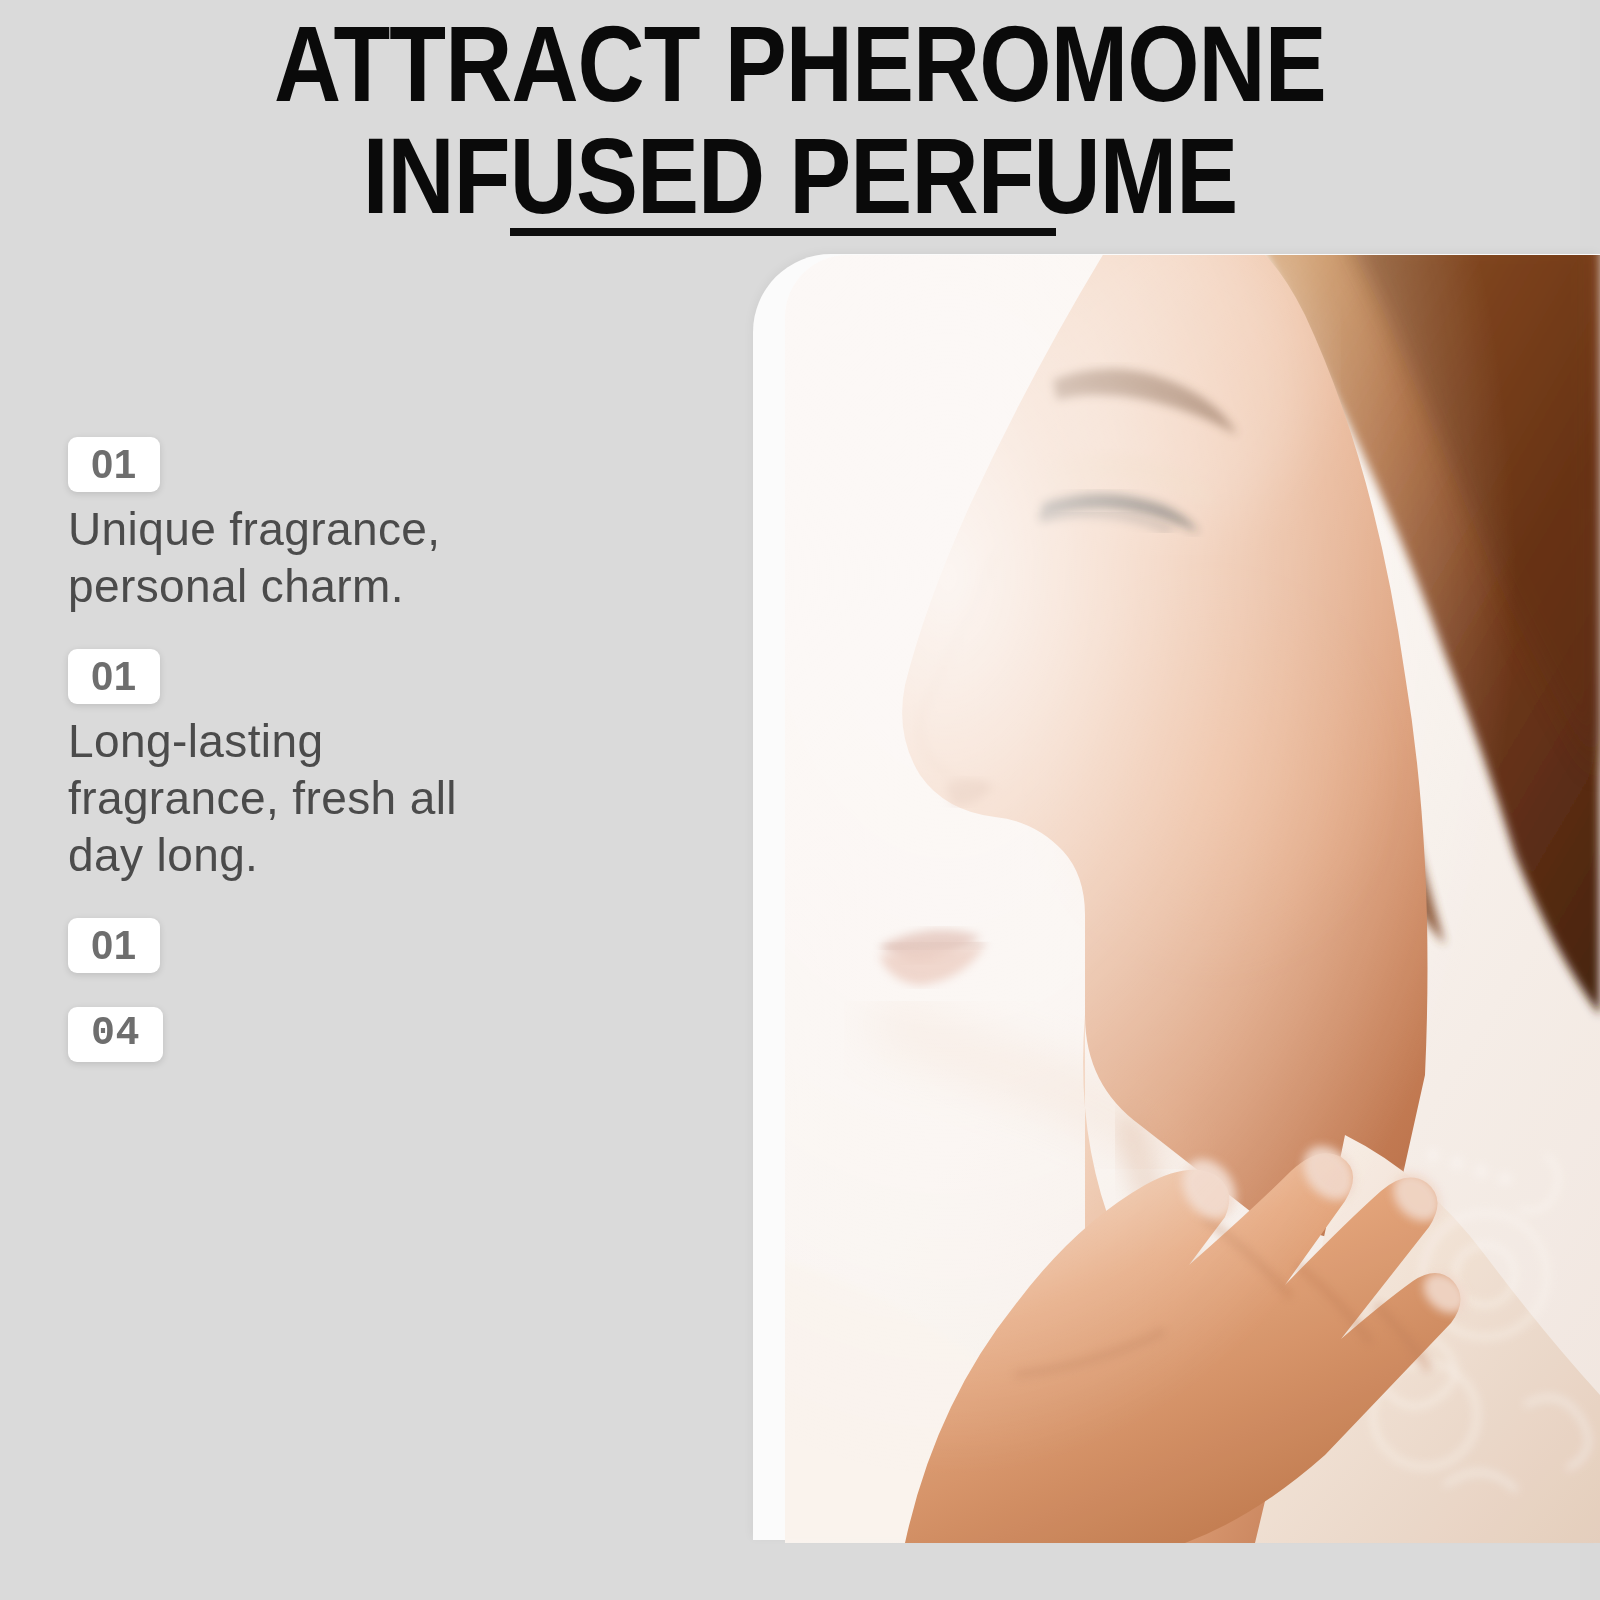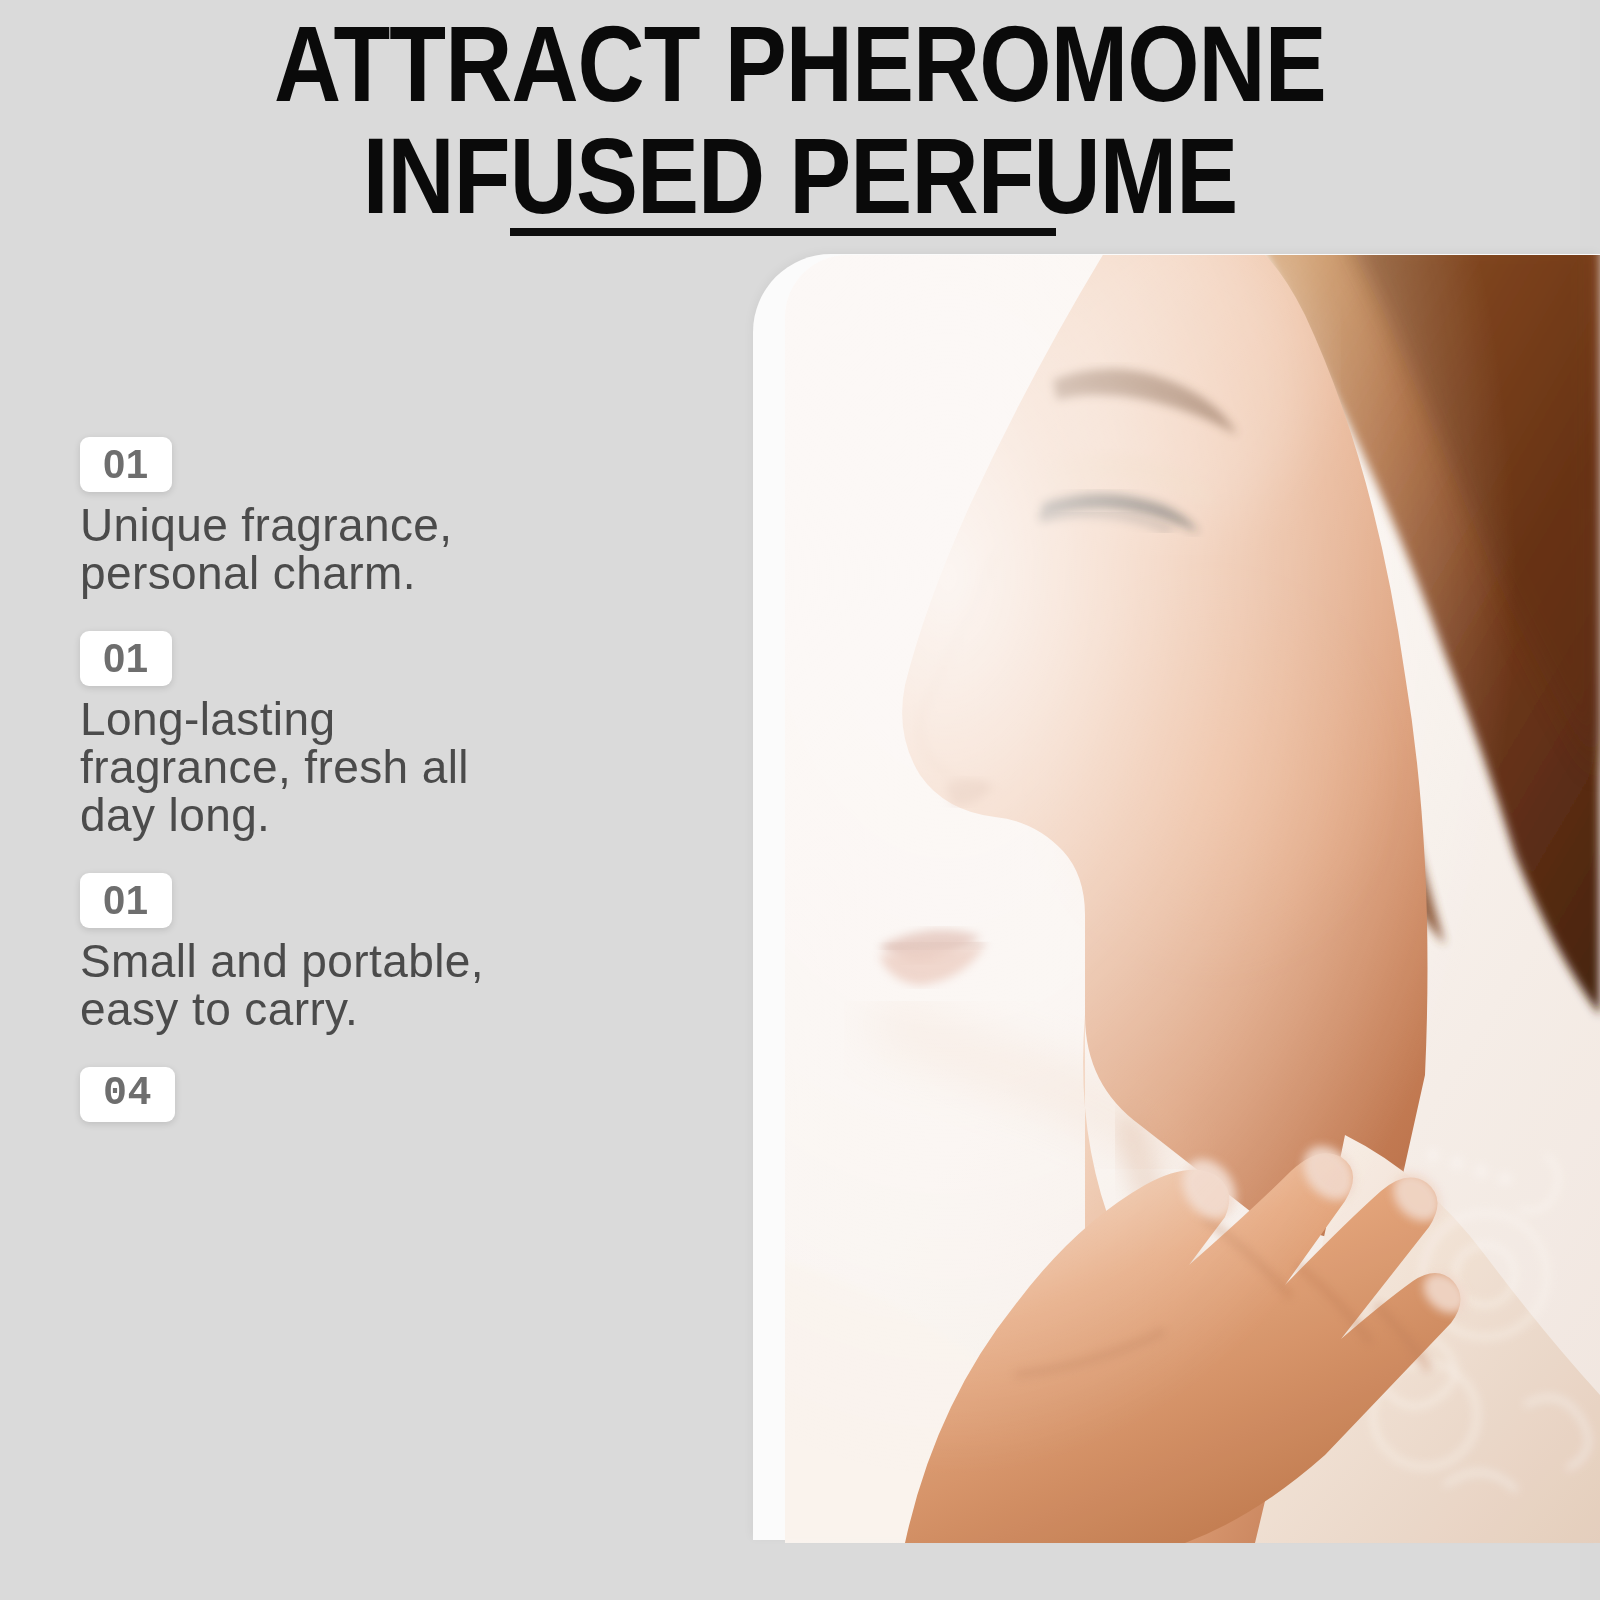--- a/index.html
+++ b/index.html
@@ -49,21 +49,21 @@
     left: 510px;
     top: 228px;
     width: 546px;
     height: 8px;
     background: #0d0d0d;
   }
 
   
   .features {
     position: absolute;
-    left: 80px;
+    left: 68px;
     top: 437px;
     width: 520px;
   }
   .feature {
     margin: 0 0 34px 0;
   }
   .feature:last-child { margin-bottom: 0; font-family: Liberation Mono, monospace; }
 
   .badge {
     display: inline-block;
@@ -75,21 +75,21 @@
     padding: 7px 23px 8px 23px;
     border-radius: 9px;
     box-shadow: 0 2px 7px rgba(0,0,0,0.13);
     letter-spacing: 0.5px;
   }
   .feature-text {
     display: block;
     margin-top: 9px;
     color: #4b4b4b;
     font-size: 46px;
-    line-height: 48px;
+    line-height: 57px;
     font-weight: 300;
     letter-spacing: 0.4px;
     max-width: 470px;
     white-space: pre-line;
   }
 
   
   .photo-card {
     position: absolute;
     left: 753px;
@@ -136,22 +136,20 @@
 
     <div class="feature">
       <span class="badge">01</span>
       <span class="feature-text">Long-lasting
 fragrance, fresh all
 day long.</span>
     </div>
 
     <div class="feature">
       <span class="badge">01</span>
-      <span class="feature-text">Small and portable,
-easy to carry.</span>
     </div>
 
     <div class="feature">
       <span class="badge">04</span>
     </div>
 
   </div>
 
   <div class="photo-card"></div>
 

